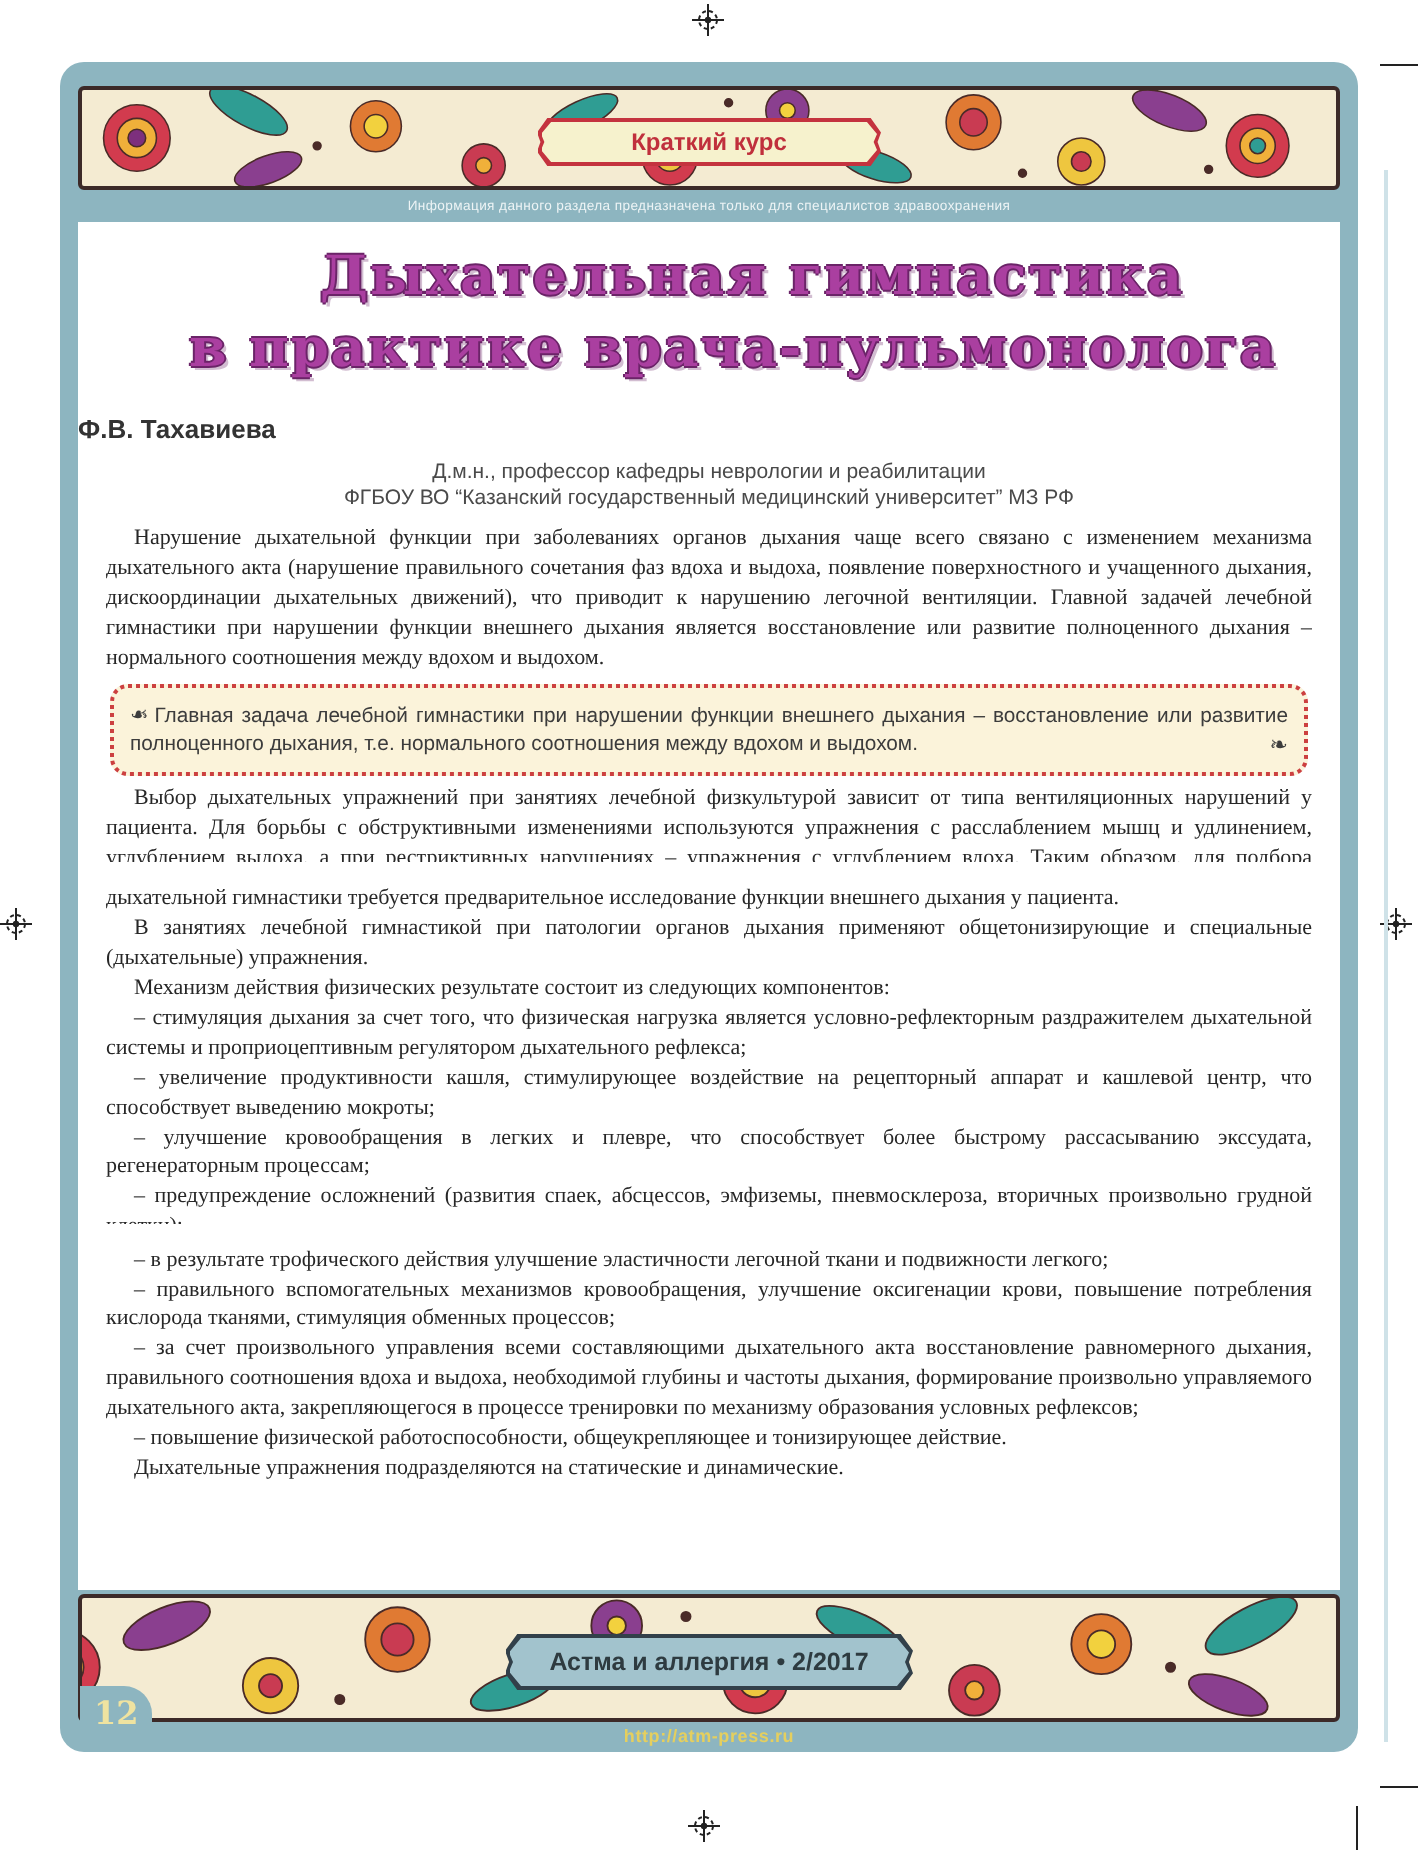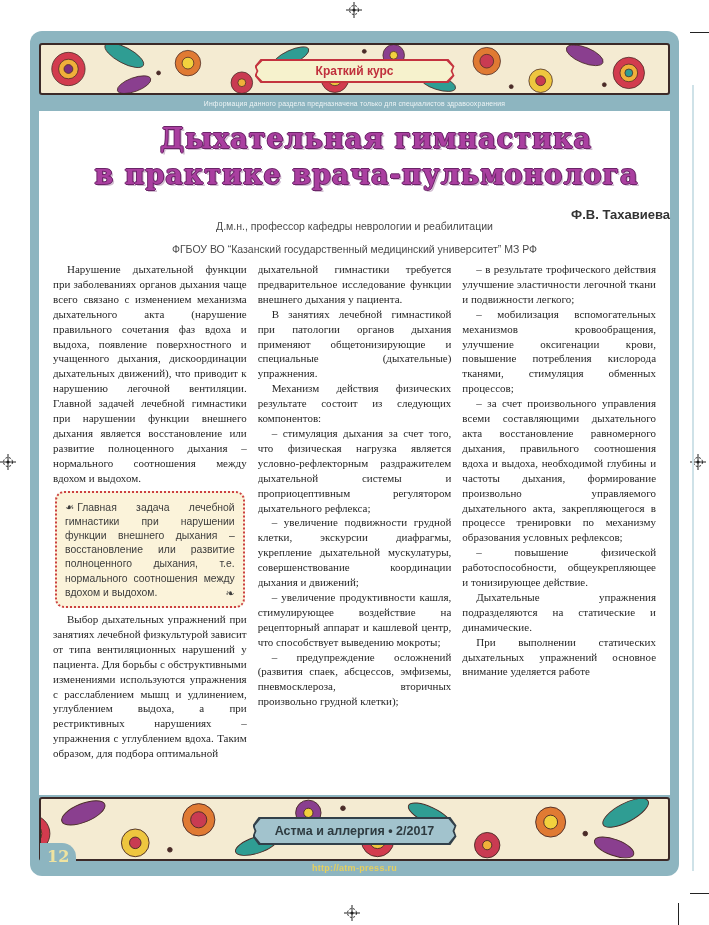--- a/index.html
+++ b/index.html
@@ -33,21 +33,21 @@
     clip-path:polygon(3% 0,97% 0,100% 30%,99% 50%,100% 70%,97% 100%,3% 100%,0 70%,1% 50%,0 30%);
     padding:2px;
   }
   .badge-red{background:#c4333f;}
   .badge-dark{background:#32404a;}
   .badge-inner{
     clip-path:polygon(3% 0,97% 0,100% 30%,99% 50%,100% 70%,97% 100%,3% 100%,0 70%,1% 50%,0 30%);
     display:flex;align-items:center;justify-content:center;
     font-family:"Liberation Sans", sans-serif;font-weight:bold;
   }
-  .badge-kratkiy{width:196px;height:20px;background:#f6f2cd;color:#c0303c;font-size:12px;}
+  .badge-kratkiy{width:168px;height:20px;background:#f6f2cd;color:#c0303c;font-size:12px;}
   .badge-journal{width:200px;height:24px;background:#a2c3cd;color:#2e3b40;font-size:12.5px;}
   
   .notice{
     position:absolute;left:0;right:0;top:66px;height:14px;line-height:14px;
     text-align:center;color:#edf4f5;font-family:"Liberation Sans", sans-serif;
     font-size:6.8px;letter-spacing:.2px;
   }
   .url{
     position:absolute;left:0;right:0;top:831px;height:14px;line-height:12px;
     text-align:center;color:#e5cf5e;font-family:"Liberation Sans", sans-serif;
@@ -62,32 +62,32 @@
   
   .content{position:absolute;left:9px;right:9px;top:80px;height:684px;background:#ffffff;}
   .title-line{
     position:absolute;left:0;right:0;text-align:center;
     font-family:"DejaVu Serif", serif;font-weight:bold;font-size:27px;
     color:#aa3fa0;letter-spacing:1px;
     text-shadow:1px 0 #6b2468,-1px 0 #6b2468,0 1px #6b2468,0 -1px #6b2468,2px 2px 0 rgba(107,36,104,.30);
   }
   .title-1{top:12px;padding-left:43px;} .title-2{top:48px;padding-left:24px;}
   .author{
-    position:absolute;left:0;right:0;top:96px;text-align:right;
+    position:absolute;left:0;right:0;top:96px;text-align:left;
     font-family:"Liberation Sans", sans-serif;font-weight:bold;font-size:13px;color:#333;
   }
   .affil{
     position:absolute;left:0;right:0;text-align:center;
     font-family:"Liberation Sans", sans-serif;font-size:10.5px;color:#4a4a4a;
   }
-  .affil-1{top:109px;} .affil-2{top:132px;}
+  .affil-1{top:119px;} .affil-2{top:132px;}
   
   .columns{
     position:absolute;left:14px;right:14px;top:151px;height:530px;
-    display:flex;gap:11px;overflow:hidden;
+    display:flex;gap:11px;overflow:hidden;flex-direction:column;
   }
   .col{flex:1 1 0;overflow:hidden;}
   .col p{
     margin:0;text-align:justify;color:#272727;
     font:11px/14.9px "Liberation Serif", serif;
   }
   .col p.ind{text-indent:14px;}
   
   .callout{
     margin:5px 2px 4px 2px;background:#fbf3da;border:2px dotted #cc4040;border-radius:9px;
@@ -195,32 +195,31 @@
           <span class="orn orn-start">❧</span><span>Главная задача лечебной гимнастики при нарушении функции внешнего дыхания – восстановление или развитие полноценного дыхания, т.е. нормального соотношения между вдохом и выдохом.</span><span class="orn orn-end">❧</span>
         </div>
         <p class="ind">Выбор дыхательных упражнений при занятиях лечебной физкультурой зависит от типа вентиляционных нарушений у пациента. Для борьбы с обструктивными изменениями используются упражнения с расслаблением мышц и удлинением, углублением выдоха, а при рестриктивных нарушениях – упражнения с углублением вдоха. Таким образом, для подбора оптимальной</p>
       </div>
 
       <div class="col">
         <p>дыхательной гимнастики требуется предварительное исследование функции внешнего дыхания у пациента.</p>
         <p class="ind">В занятиях лечебной гимнастикой при патологии органов дыхания применяют общетонизирующие и специальные (дыхательные) упражнения.</p>
         <p class="ind">Механизм действия физических результате состоит из следующих компонентов:</p>
         <p class="ind">– стимуляция дыхания за счет того, что физическая нагрузка является условно-рефлекторным раздражителем дыхательной системы и проприоцептивным регулятором дыхательного рефлекса;</p>
-        <p class="ind">– увеличение подвижности грудной клетки, экскурсии диафрагмы, укрепление дыхательной мускулатуры, совершенствование координации дыхания и движений;</p>
         <p class="ind">– увеличение продуктивности кашля, стимулирующее воздействие на рецепторный аппарат и кашлевой центр, что способствует выведению мокроты;</p>
+        <p class="ind">– улучшение кровообращения в легких и плевре, что способствует более быстрому рассасыванию экссудата, регенераторным процессам;</p>
         <p class="ind">– предупреждение осложнений (развития спаек, абсцессов, эмфиземы, пневмосклероза, вторичных произвольно грудной клетки);</p>
       </div>
 
       <div class="col">
         <p class="ind">– в результате трофического действия улучшение эластичности легочной ткани и подвижности легкого;</p>
-        <p class="ind">– мобилизация вспомогательных механизмов кровообращения, улучшение оксигенации крови, повышение потребления кислорода тканями, стимуляция обменных процессов;</p>
+        <p class="ind">– правильного вспомогательных механизмов кровообращения, улучшение оксигенации крови, повышение потребления кислорода тканями, стимуляция обменных процессов;</p>
         <p class="ind">– за счет произвольного управления всеми составляющими дыхательного акта восстановление равномерного дыхания, правильного соотношения вдоха и выдоха, необходимой глубины и частоты дыхания, формирование произвольно управляемого дыхательного акта, закрепляющегося в процессе тренировки по механизму образования условных рефлексов;</p>
         <p class="ind">– повышение физической работоспособности, общеукрепляющее и тонизирующее действие.</p>
         <p class="ind">Дыхательные упражнения подразделяются на статические и динамические.</p>
-        <p class="ind">При выполнении статических дыхательных упражнений основное внимание уделяется работе</p>
       </div>
     </div>
   </div>
 
   <div class="band band-bottom">
     <svg class="flowers" viewBox="0 0 640 52" preserveAspectRatio="xMidYMid slice">
       <g stroke="#4a2b28" stroke-width="0.8">
         <circle cx="28" cy="26" r="17" fill="#d23b4e"></circle>
           <circle cx="28" cy="26" r="10" fill="#f0b03a"></circle>
           <circle cx="28" cy="26" r="4.5" fill="#7d2f7d"></circle>

